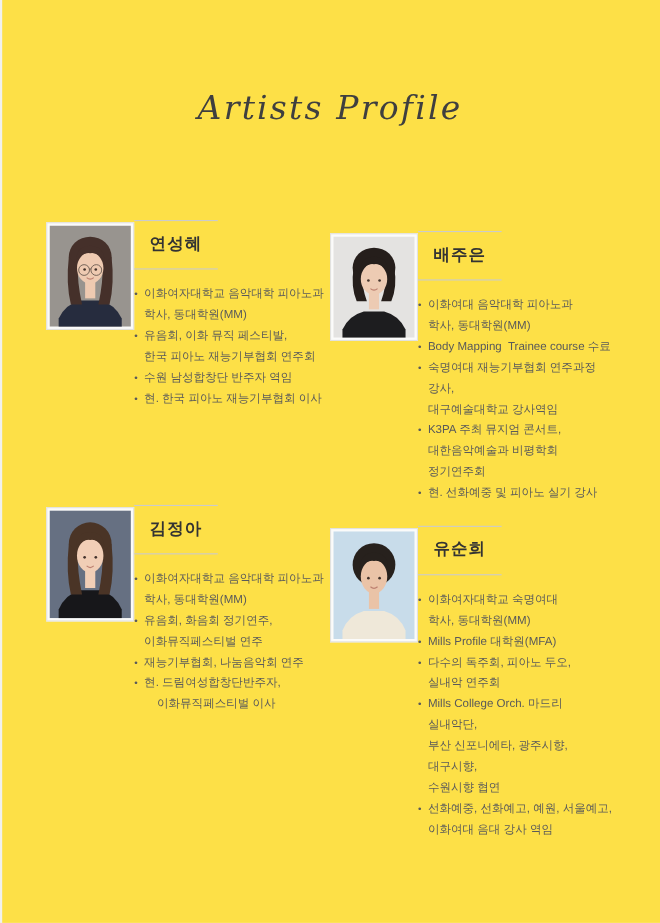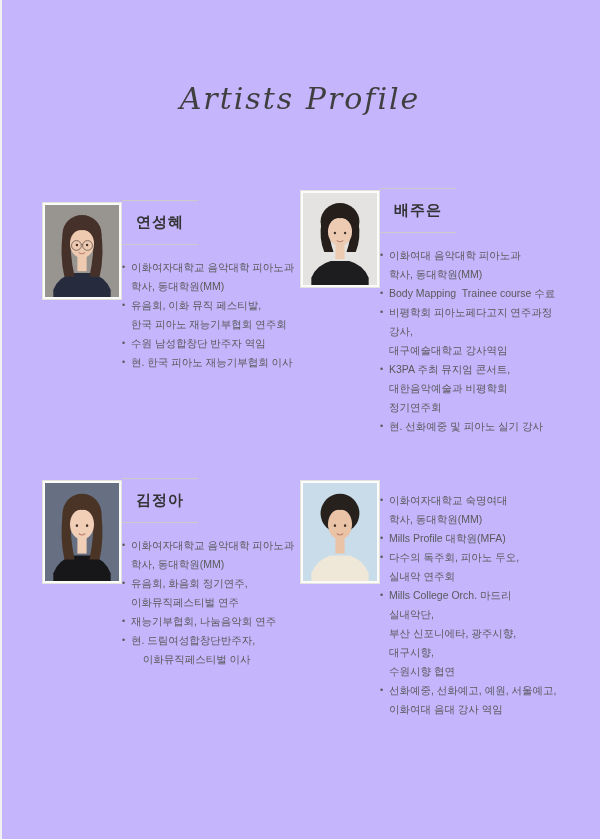--- a/index.html
+++ b/index.html
@@ -1,17 +1,17 @@
 <!DOCTYPE html>
 <html><head>
 <meta charset="utf-8">
 <style>
   html,body{margin:0;padding:0;background:#ffffff;}
   .page{
-    position:relative;width:600px;height:839px;background:#c4b5fd;
+    position:relative;width:600px;height:839px;background:#fde047;
     font-family:"Liberation Sans",sans-serif;overflow:hidden;margin:0 auto;
   }
   .page::before{
     content:"";position:absolute;left:0;top:0;width:2px;height:100%;
     background:#f1f1ef;
   }
   .title{
     position:absolute;top:78px;left:0;width:100%;text-align:center;
     font-family:"DejaVu Serif",serif;font-style:italic;font-weight:400;
     font-size:30px;line-height:42px;color:var(--title-text,#3f3f3f);
@@ -99,21 +99,21 @@
               <span class="t">수원 남성합창단 반주자 역임</span>
             </div>
             <div class="item">
               <span class="b">•</span>
               <span class="t">현. 한국 피아노 재능기부협회 이사</span>
             </div>
           </div>
     </div>
   </section>
 
-  <section class="profile" style="left: 300px; top: 188px; --p-bg: #e4e3e1; --p-hair: #251e1b; --p-top: #1d1d1f; --p-skin: #edcbb3;">
+  <section class="profile" style="left: 300px; top: 210px; --p-bg: #e4e3e1; --p-hair: #251e1b; --p-top: #1d1d1f; --p-skin: #edcbb3;">
     <div class="photo" style="height: 98px;">
       <svg viewBox="0 0 80 100" preserveAspectRatio="none" class="len-bob" aria-label="portrait-bae-ju-eun">
         <rect class="p-bg" x="0" y="0" width="80" height="100"></rect>
         <rect class="p-skin" x="35" y="52" width="10" height="20"></rect>
         <path class="p-top" d="M9,100 L9,92 Q15,78 30,74 L50,74 Q65,78 71,92 L71,100 Z"></path>
         <ellipse class="p-hair" cx="40" cy="31" rx="21" ry="20"></ellipse>
         <path class="p-hair lock lock-long" d="M19,31 Q16,58 21,78 L32,78 Q27,55 28,40 Z"></path>
         <path class="p-hair lock lock-long" d="M61,31 Q64,58 59,78 L48,78 Q53,55 52,40 Z"></path>
         <path class="p-hair lock lock-bob" d="M20,31 Q17,50 23,64 L33,64 Q28,50 29,40 Z"></path>
         <path class="p-hair lock lock-bob" d="M60,31 Q63,50 57,64 L47,64 Q52,50 51,40 Z"></path>
@@ -138,37 +138,37 @@
               <span class="b">•</span>
               <span class="t">이화여대 음악대학 피아노과
 학사, 동대학원(MM)</span>
             </div>
             <div class="item">
               <span class="b">•</span>
               <span class="t">Body Mapping  Trainee course 수료</span>
             </div>
             <div class="item">
               <span class="b">•</span>
-              <span class="t">비평학회 피아노페다고지 연주과정 강사,
+              <span class="t">숙명여대 재능기부협회 연주과정 강사,
 대구예술대학교 강사역임</span>
             </div>
             <div class="item">
               <span class="b">•</span>
               <span class="t">K3PA 주최 뮤지엄 콘서트,
 대한음악예술과 비평학회 정기연주회</span>
             </div>
             <div class="item">
               <span class="b">•</span>
               <span class="t">현. 선화예중 및 피아노 실기 강사</span>
             </div>
           </div>
     </div>
   </section>
 
-  <section class="profile" style="left: 42px; top: 478px; justify-content: space-between; --p-bg: #667082; --p-hair: #4a3426; --p-top: #17171a; --p-skin: #f1ceb6;">
+  <section class="profile" style="left: 42px; top: 459px; justify-content: space-between; --p-bg: #667082; --p-hair: #4a3426; --p-top: #17171a; --p-skin: #f1ceb6;">
     <div class="photo" style="height: 104px;">
       <svg viewBox="0 0 80 100" preserveAspectRatio="none" class="len-long" aria-label="portrait-kim-jeong-a">
         <rect class="p-bg" x="0" y="0" width="80" height="100"></rect>
         <rect class="p-skin" x="35" y="52" width="10" height="20"></rect>
         <path class="p-top" d="M9,100 L9,92 Q15,78 30,74 L50,74 Q65,78 71,92 L71,100 Z"></path>
         <ellipse class="p-hair" cx="40" cy="31" rx="21" ry="20"></ellipse>
         <path class="p-hair lock lock-long" d="M19,31 Q16,58 21,78 L32,78 Q27,55 28,40 Z"></path>
         <path class="p-hair lock lock-long" d="M61,31 Q64,58 59,78 L48,78 Q53,55 52,40 Z"></path>
         <path class="p-hair lock lock-bob" d="M20,31 Q17,50 23,64 L33,64 Q28,50 29,40 Z"></path>
         <path class="p-hair lock lock-bob" d="M60,31 Q63,50 57,64 L47,64 Q52,50 51,40 Z"></path>
@@ -229,20 +229,23 @@
         <circle cx="45.5" cy="43.5" r="1.3" fill="#42322b"></circle>
         <path d="M36.5,51.5 Q40,54.5 43.5,51.5" stroke="#bd8070" stroke-width="1.1" fill="none"></path>
         <g class="glasses" style="display: none;">
           <circle cx="34" cy="44" r="5.3" stroke="#6a5a50" stroke-width="0.9" fill="none"></circle>
           <circle cx="46" cy="44" r="5.3" stroke="#6a5a50" stroke-width="0.9" fill="none"></circle>
           <line x1="39.2" y1="43" x2="40.8" y2="43" stroke="#6a5a50" stroke-width="0.9"></line>
         </g>
       </svg>
     </div>
     <div class="info">
+      <div class="namebox">
+        <div class="name">유순희</div>
+      </div>
       <div class="items">
             <div class="item">
               <span class="b">•</span>
               <span class="t">이화여자대학교 숙명여대
 학사, 동대학원(MM)</span>
             </div>
             <div class="item">
               <span class="b">•</span>
               <span class="t">Mills Profile 대학원(MFA)</span>
             </div>

